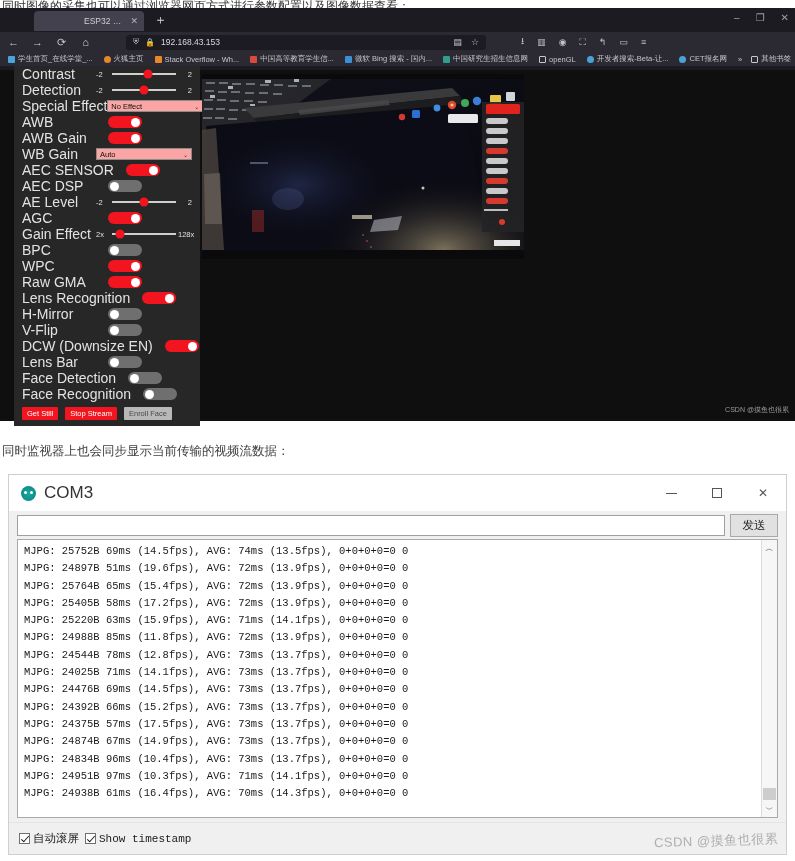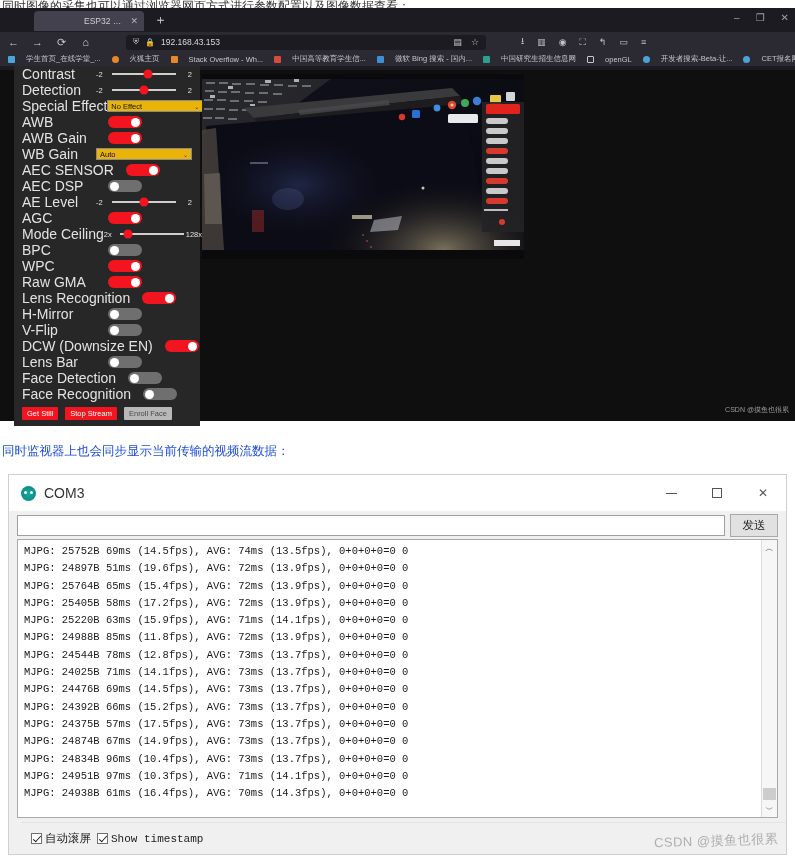--- a/index.html
+++ b/index.html
@@ -72,21 +72,21 @@
     display:flex; align-items:center; gap:13px;
     color:#c4c4cc; font-size:9px; padding-left:22px;
   }
 
   .bookmarks {
     height: 14px; background:#2b2a33; display:flex;
     align-items:center; gap:11px; padding:0 8px;
     color:#c5c5cd; font-size:7.5px; white-space:nowrap;
     overflow:hidden;
   }
-  .bm { display:flex; align-items:center; gap:11px; }
+  .bm { display:flex; align-items:center; gap:3px; }
   .bm-ico {
     width:7px; height:7px; border-radius:1px; display:inline-block;
   }
   .bm-right { margin-left:auto; display:flex; align-items:center; gap:9px; }
 
   
   .page {
     position:absolute; left:0; top:62px; width:795px; height:351px;
     background:#0f0f0f;
   }
@@ -109,21 +109,21 @@
   .sl-track {
     flex:1; height:1.5px; background:#cfcfcf; position:relative;
   }
   .sl-thumb {
     position:absolute; top:50%; width:9px; height:9px;
     background:#f0151f; border-radius:50%; transform:translate(-50%,-50%);
   }
 
   
   .sel {
-    width:96px; height:12px; background:#eab308; color:#111;
+    width:96px; height:12px; background:#fca5a5; color:#111;
     border:1px solid #8b8b8b; font-size:7.5px;
     display:flex; align-items:center; padding:0 3px;
     justify-content:space-between;
   }
   .sel-caret { font-size:6px; color:#333; }
 
   
   .toggle {
     width:34px; height:12px; border-radius:7px; position:relative;
     margin-left: 12px;
@@ -152,21 +152,21 @@
   .vid-scene { position:absolute; inset:0; }
 
   .csdn-wm {
     position:absolute; right:6px; bottom:6px;
     font-size:7px; color:#9b9b9b;
   }
 
   
   .caption {
     position:absolute; left:2px; top:443px;
-    font-size:12.5px; color:#1d4ed8;
+    font-size:12.5px; color:#404040;
   }
 
   
   .serial {
     position:absolute; left:8px; top:474px;
     width: 779px; height: 381px;
     background:#f0f0f0; border:1px solid #cfcfcf;
   }
   .ser-title {
     height:37px; background:#ffffff; display:flex; align-items:center;
@@ -176,21 +176,21 @@
     width:15px; height:15px; border-radius:50%;
     background: radial-gradient(circle at 50% 50%, #1aa8a0 0%, #0b8f8a 70%, #066f6b 100%);
     position:relative; margin-right:8px;
   }
   .ser-icon::before, .ser-icon::after {
     content:""; position:absolute; top:5px; width:3px; height:3px;
     border-radius:50%; background:#ffffff;
   }
   .ser-icon::before { left:3px; }
   .ser-icon::after  { right:3px; }
-  .ser-name { font-size:14px; color:#333; font-family:"Liberation Sans",sans-serif; }
+  .ser-name { font-size:17px; color:#333; font-family:"Liberation Sans",sans-serif; }
   .ser-wbtns { margin-left:auto; display:flex; height:100%; }
   .ser-wbtn {
     width:46px; height:100%; display:flex; align-items:center;
     justify-content:center; color:#555; font-size:12px;
   }
   .ser-wbtn .sq { width:10px; height:10px; border:1px solid #555; display:block; }
   .ser-wbtn .dash { width:11px; height:1px; background:#555; display:block; }
 
   .ser-input-row {
     display:flex; align-items:center; gap:5px;
@@ -223,21 +223,21 @@
     font-size:8px; color:#505050;
   }
   .sc-up { position:absolute; top:0; left:0; right:0; }
   .sc-down { position:absolute; bottom:0; left:0; right:0; }
   .sc-thumb {
     position:absolute; left:1px; right:1px; bottom:17px;
     height:12px; background:#cdcdcd;
   }
 
   .ser-status {
-    position:absolute; left:12px; right:0; bottom:0; height:32px;
+    position:absolute; left:0; right:0; bottom:0; height:32px;
     display:flex; align-items:center; padding:0 10px; gap:6px;
     background:#f0f0f0; border-top:1px solid #e4e4e4;
   }
   .chk { display:flex; align-items:center; gap:3px; font-size:11.5px; color:#1a1a1a; }
   .chk-box {
     width:11px; height:11px; border:1px solid #707070; background:#fff;
     position:relative;
   }
   .chk-box::after {
     content:""; position:absolute; left:3px; top:0px; width:3px; height:7px;
@@ -445,21 +445,21 @@
         </div>
         <div class="ctrl-row">
           <div class="ctrl-label">AGC</div>
           <div class="ctrl-right">
             <div class="toggle on">
               <span class="knob"></span>
             </div>
           </div>
         </div>
         <div class="ctrl-row">
-          <div class="ctrl-label">Mode Ceiling</div>
+          <div class="ctrl-label">Gain Effect</div>
           <div class="ctrl-right">
             <div class="slider">
               <span class="sl-min">2x</span>
               <span class="sl-track">
                 <span class="sl-thumb" style="left:13%"></span>
               </span>
               <span class="sl-max">128x</span>
             </div>
           </div>
         </div>

